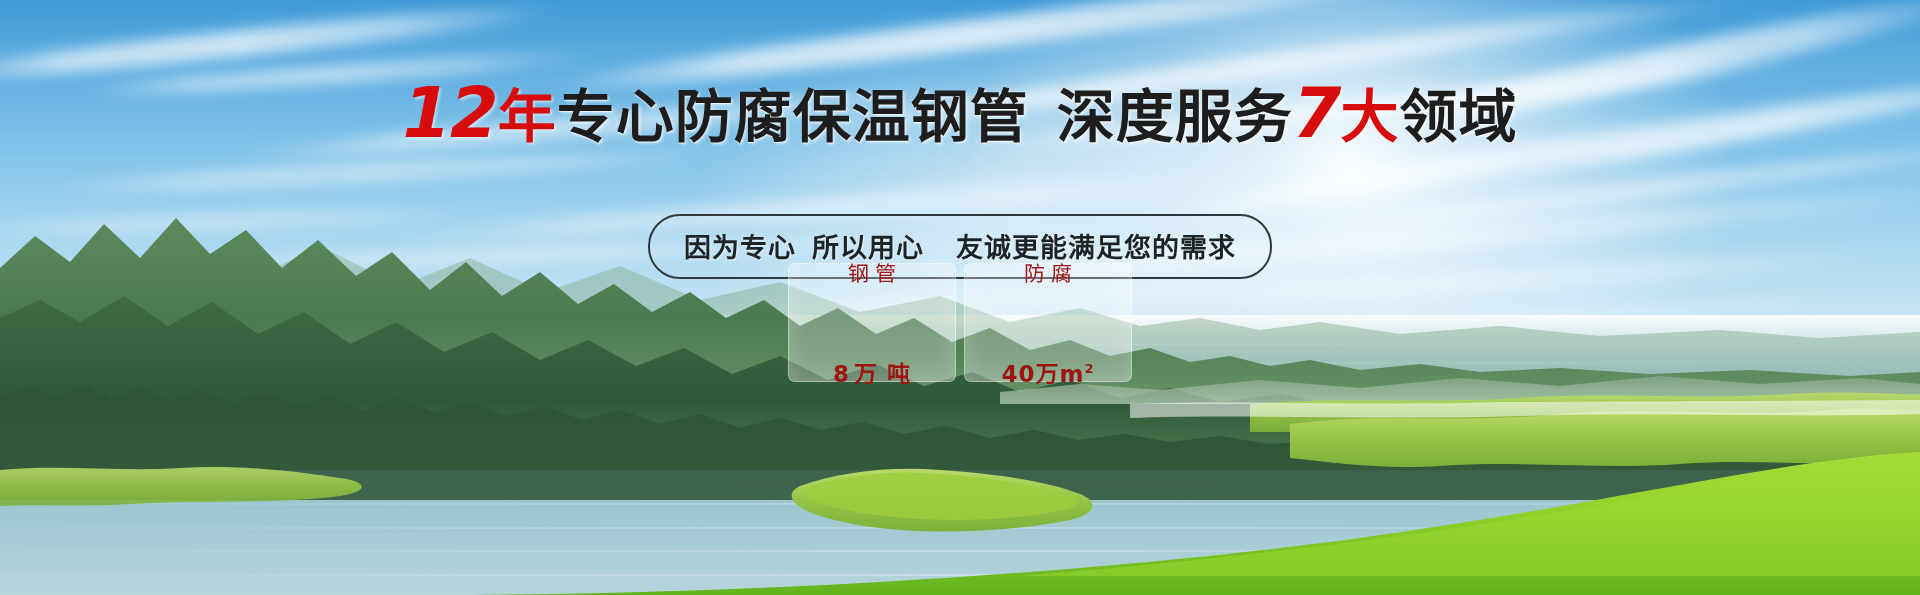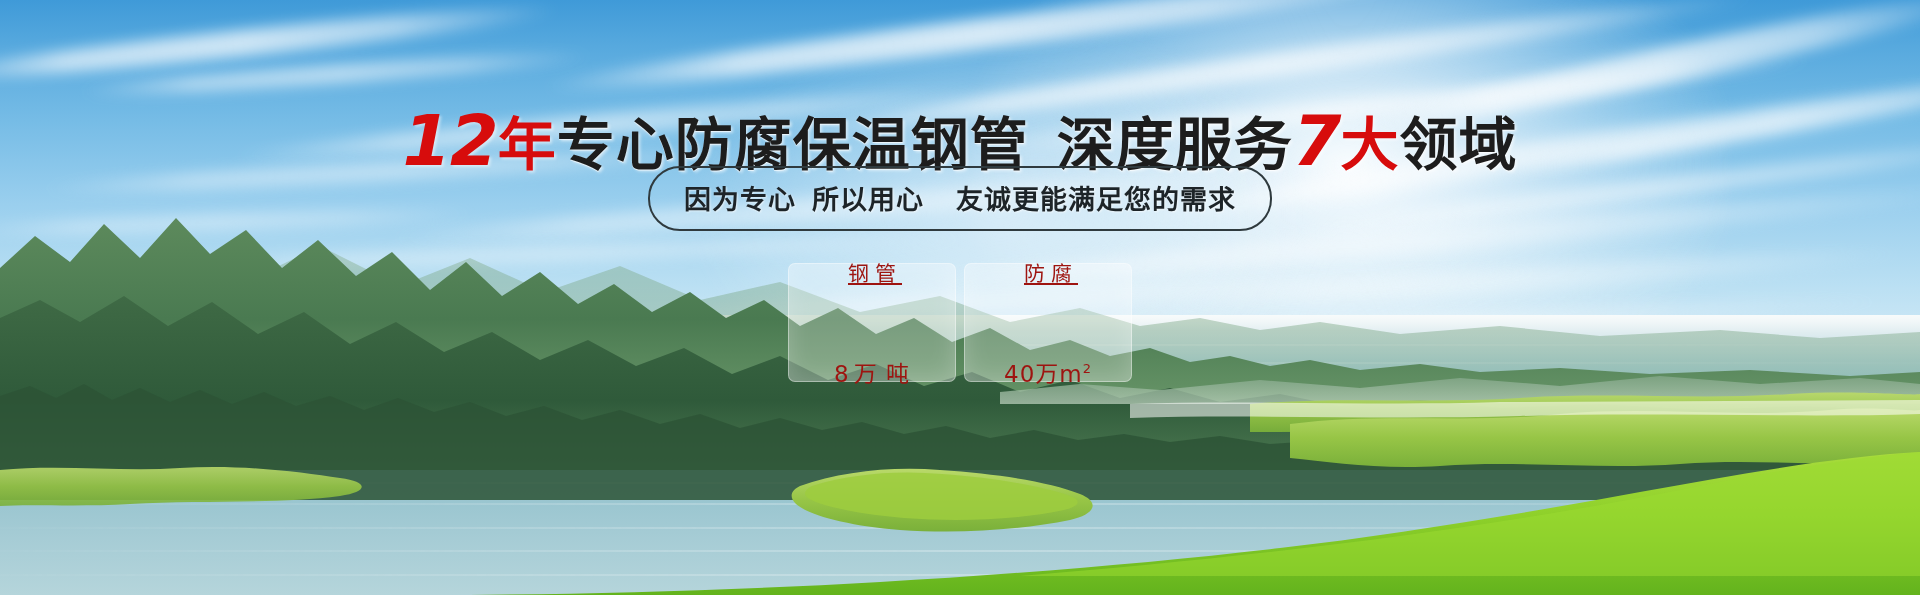--- a/index.html
+++ b/index.html
@@ -128,21 +128,20 @@
     top:78px; left:0; width:100%;
     text-align:center;
     white-space:nowrap;
     font-family:"DejaVu Sans","Liberation Sans",sans-serif;
     font-weight:bold;
     font-size:58px;
     letter-spacing:1px;
     line-height:1;
     color:#1d1d1d;
     text-shadow:2px 2px 3px rgba(255,255,255,.55), 0 1px 0 rgba(255,255,255,.6);
-    margin-top:28px;
   }
   .headline .num{
     color:#d70c0c;
     font-size:70px;
     font-style:italic;
     letter-spacing:-1px;
     text-shadow:2px 2px 3px rgba(255,255,255,.5);
   }
   .headline .red{
     color:#d70c0c;
@@ -160,20 +159,21 @@
     border:2px solid #2f3a3e;
     border-radius:32px;
     padding:10px 34px 12px;
     font-family:Liberation Sans, sans-serif;
     font-size:27px;
     font-weight:600;
     color:#1d2428;
     white-space:nowrap;
     letter-spacing:1px;
     text-shadow:1px 1px 2px rgba(255,255,255,.6);
+    margin-top:48px;
   }
   .subtitle .sp{display:inline-block; width:16px;}
 
   
   .cards{
     position:absolute;
     top:263px; left:50%;
     transform:translateX(-50%);
     display:flex;
     gap:8px;
@@ -191,27 +191,26 @@
     justify-content:center;
     gap:20px;
     font-family:"DejaVu Sans","Liberation Sans",sans-serif;
   }
   .card .ttl{
     font-size:21px;
     color:#9e1410;
     letter-spacing:6px;
     text-indent:6px;
     font-weight:500;
-    text-decoration:underline;
   }
   .card .val{
     font-size:23px;
     color:#9e1410;
     letter-spacing:1px;
-    font-weight:400;
+    font-weight:700;
     margin-top:48px;
   }
   .card .val sup{font-size:13px; vertical-align:super;}
   .card .val .s{display:inline-block; width:4px;}
 </style>
 </head>
 <body>
 
 <div class="banner">
 

